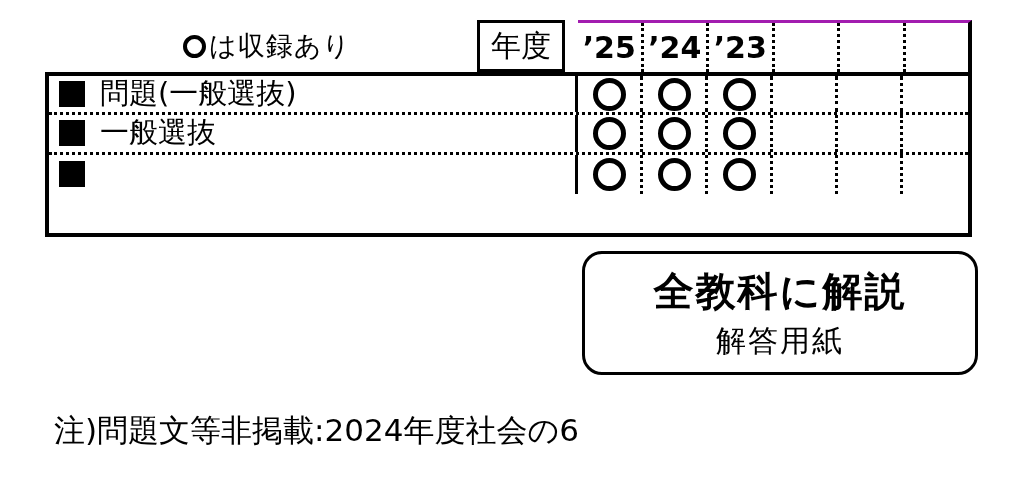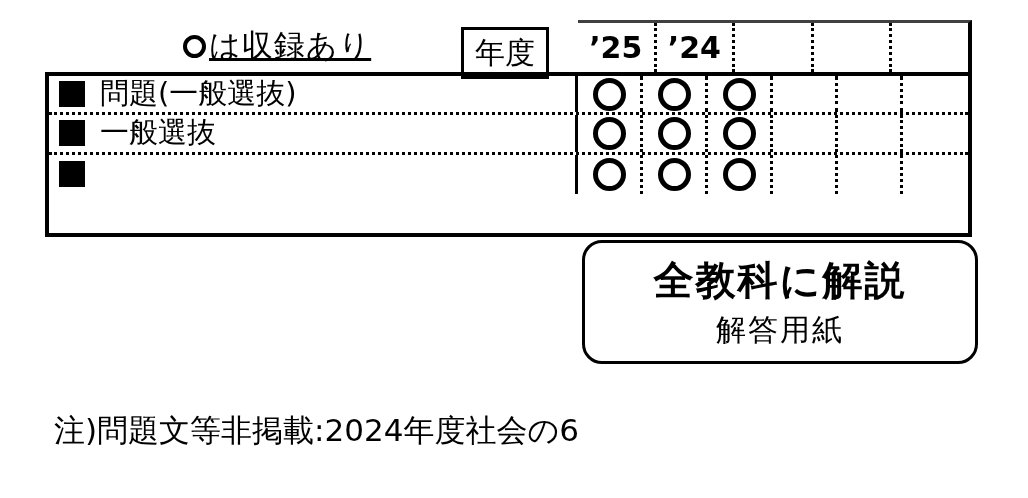--- a/index.html
+++ b/index.html
@@ -22,45 +22,43 @@
     display: flex;
     align-items: center;
     gap: 3px;
   }
   .legend .ring-sm {
     width: 23px; height: 23px;
     border: 4px solid #000;
     border-radius: 50%;
   }
   .legend .legend-text {
-    font-size: 31px;
+    font-size: 27px;
     font-weight: 500;
     letter-spacing: 1px;
     white-space: nowrap;
-    text-decoration: underline;
   }
 
   
   .nendo-cell {
     position: absolute;
-    left: 461px; top: 20px;
+    left: 477px; top: 20px;
     width: 88px; height: 52px;
     border: 3px solid #000;
     display: flex;
     align-items: center;
     justify-content: center;
     font-size: 30px;
     font-weight: 500;
-    margin-top: 7px;
   }
   .year-strip {
     position: absolute;
     left: 578px; top: 20px;
     width: 394px; height: 52px;
-    border-top: 3px solid #404040;
+    border-top: 3px solid #a21caf;
     border-right: 4px solid #000;
     display: flex;
   }
   .year-cell {
     flex: 1;
     display: flex;
     align-items: center;
     justify-content: center;
     font-size: 30px;
     font-weight: 600;
@@ -111,21 +109,21 @@
   .mark-cell:last-child { border-right: none; }
   .ring {
     width: 33px; height: 33px;
     border: 5px solid #000;
     border-radius: 50%;
   }
 
   
   .callout {
     position: absolute;
-    left: 582px; top: 240px;
+    left: 582px; top: 251px;
     width: 396px; height: 124px;
     border: 3px solid #000;
     border-radius: 20px;
     display: flex;
     flex-direction: column;
     align-items: center;
     justify-content: center;
     gap: 2px;
   }
   .callout .line1 {
@@ -159,20 +157,21 @@
   <div class="legend">
     <span class="ring-sm"></span>
     <span class="legend-text">は収録あり</span>
   </div>
 
   <div class="nendo-cell">年度</div>
 
   <div class="year-strip">
     <div class="year-cell">’25</div>
     <div class="year-cell">’24</div>
+    <div class="year-cell">’23</div>
     <div class="year-cell"></div>
     <div class="year-cell"></div>
     <div class="year-cell"></div>
   </div>
 
   <div class="main-table">
 
     <div class="t-row">
       <div class="label-cell">
         <span class="bullet-sq"></span>

